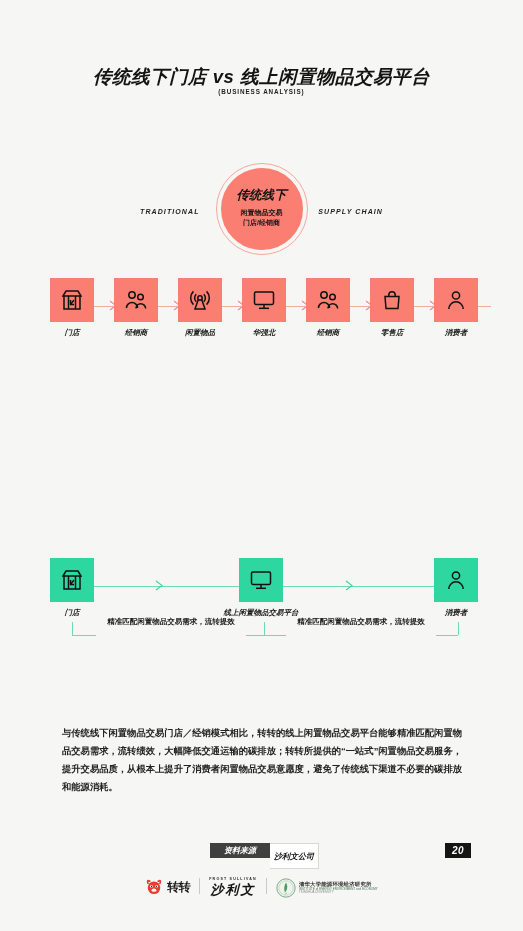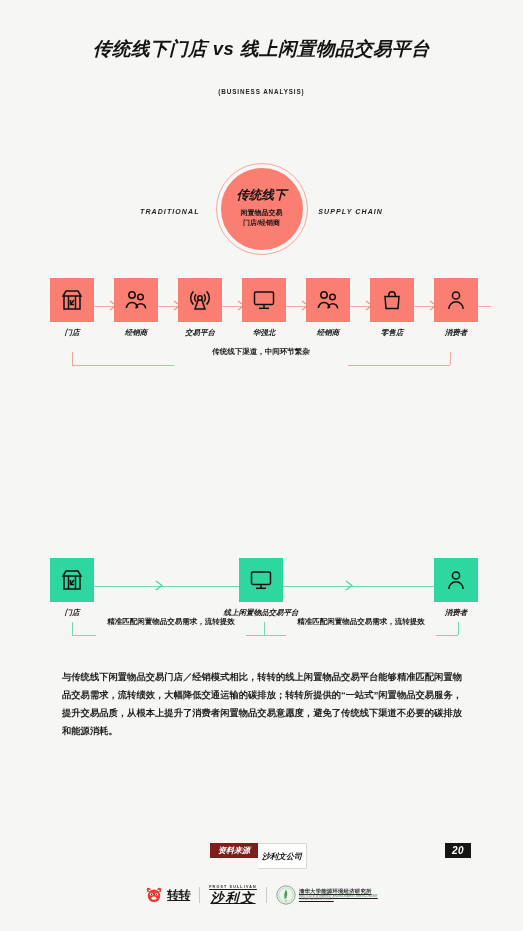--- a/index.html
+++ b/index.html
@@ -8,21 +8,21 @@
     background:#f6f6f4;
     font-family:"Liberation Sans","DejaVu Sans",sans-serif;
     color:#1a1a1a;
     overflow:hidden;
     position:relative;
   }
   .page{position:relative;width:523px;height:931px;}
 
   
   .title{
-    position:absolute;top:36px;left:0;width:523px;text-align:center;
+    position:absolute;top:64px;left:0;width:523px;text-align:center;
     font-size:18.5px;font-weight:bold;font-style:italic;letter-spacing:0.5px;color:#141414;
   }
   .subtitle{
     position:absolute;top:88px;left:0;width:523px;text-align:center;
     font-size:6.3px;font-weight:bold;letter-spacing:0.9px;color:#1e1e1e;
   }
 
   
   .hero{position:absolute;left:0;width:523px;height:100px;}
   .hero .circle{
@@ -72,40 +72,40 @@
   .bracket{position:absolute;left:0;width:523px;height:30px;}
   .brk-line{position:absolute;height:1px;}
   .brk-tick{position:absolute;width:1px;}
   .bcap{
     position:absolute;top:-5px;text-align:center;
     font-size:7.5px;font-weight:bold;color:#1b1b1b;white-space:nowrap;
   }
 
   
   .body-box{
-    position:absolute;left:62px;top:668px;width:400px;
+    position:absolute;left:62px;top:724px;width:400px;
     font-size:9.3px;font-weight:bold;line-height:1.95;color:#222;text-align:justify;
   }
 
   
   .src{position:absolute;top:843px;left:210px;display:flex;align-items:stretch;height:15px;}
-  .src .k{background:#7f1d1d;color:#fff;font-size:8px;font-weight:bold;font-style:italic;
-          padding:0 8px;display:flex;align-items:center;}
+  .src .k{background:#404040;color:#fff;font-size:8px;font-weight:bold;font-style:italic;
+          padding:0 14px;display:flex;align-items:center;}
   .src .v{background:#fff;color:#151515;font-size:8px;font-weight:bold;font-style:italic;
           padding:12px 4px;display:flex;align-items:center;border:1px solid #d8d8d4;border-left:none;}
   .pageno{
     position:absolute;top:843px;right:52px;background:#151515;color:#fff;
     font-size:10px;font-weight:bold;font-style:italic;letter-spacing:0.5px;
     padding:1px 7px;height:13px;display:flex;align-items:center;
   }
 
   
   .logos{
     position:absolute;top:878px;left:0;width:523px;height:34px;
-    display:flex;align-items:center;justify-content:center;gap:9px;text-decoration:underline;
+    display:flex;align-items:flex-start;justify-content:center;gap:9px;
   }
   .logo{display:flex;align-items:center;gap:4px;}
   .logo-zz-mark{width:18px;height:18px;}
   .logo-zz-text{font-size:12px;font-weight:bold;color:#1a1a1a;letter-spacing:-0.5px;}
   .divider{width:1px;height:16px;background:#c9c9c5;}
   .logo-sl{display:flex;flex-direction:column;align-items:center;line-height:1;}
   .logo-sl-en{font-size:3.6px;letter-spacing:1.2px;color:#2a2a2a;font-weight:bold;}
   .logo-sl-cn{font-size:13px;font-weight:bold;color:#141414;letter-spacing:2px;margin-top:1px;font-style:italic;}
   .logo-th{display:flex;align-items:center;gap:3px;}
   .logo-th-seal{width:20px;height:20px;}
@@ -169,21 +169,21 @@
     <div class="node coral" style="left:178px;">
       <svg width="26" height="26" viewBox="0 0 26 26" fill="none" stroke="#111" stroke-width="1.5">
         <circle cx="13" cy="11" r="2.2"></circle>
         <path d="M9.2 7.2 a5.4 5.4 0 0 0 0 7.6"></path>
           <path d="M16.8 7.2 a5.4 5.4 0 0 1 0 7.6"></path>
         <path d="M6.4 4.4 a9.4 9.4 0 0 0 0 13.2"></path>
           <path d="M19.6 4.4 a9.4 9.4 0 0 1 0 13.2"></path>
         <path d="M11.3 12.6 L8 22 H18 L14.7 12.6"></path>
       </svg>
     </div>
-    <div class="nlabel" style="left:155px;">交易平台</div>
+    <div class="nlabel" style="left:155px;">闲置物品</div>
     <svg class="arrow" style="left:237px;" viewBox="0 0 9 11">
       <path d="M1 1 L7 5.5 L1 10" stroke="#f08a7e" stroke-width="1.1" fill="none"></path>
     </svg>
 
     <div class="node coral" style="left:242px;">
       <svg width="26" height="26" viewBox="0 0 26 26" fill="none" stroke="#111" stroke-width="1.5">
         <rect x="3.5" y="5" width="19" height="12.5" rx="1.4"></rect>
         <path d="M13 17.5 V21"></path>
           <path d="M8 21.3 H18"></path>
       </svg>
@@ -219,27 +219,20 @@
 
     <div class="node coral" style="left:434px;">
       <svg width="26" height="26" viewBox="0 0 26 26" fill="none" stroke="#111" stroke-width="1.5">
         <circle cx="13" cy="8.5" r="3.6"></circle>
           <path d="M5.8 22 a7.2 7.2 0 0 1 14.4 0"></path>
       </svg>
     </div>
     <div class="nlabel" style="left:411px;">消费者</div>
   </div>
 
-  <div class="bracket" style="top:352px;">
-    <div class="brk-tick" style="left:72px;top:0;height:13px;background:#f1a79e;"></div>
-    <div class="brk-line" style="left:72px;top:13px;width:102px;background:#f1a79e;"></div>
-    <div class="bcap" style="left:176px;width:170px;">传统线下渠道，中间环节繁杂</div>
-    <div class="brk-line" style="left:348px;top:13px;width:102px;background:#f1a79e;"></div>
-    <div class="brk-tick" style="left:450px;top:0;height:13px;background:#f1a79e;"></div>
-  </div>
 
 
   <div class="chain mint" style="top:558px;height:64px;">
     <div class="line" style="left:93px;width:345px;"></div>
 
     <div class="node mint" style="left:50px;">
       <svg width="26" height="26" viewBox="0 0 26 26" fill="none" stroke="#111" stroke-width="1.5">
         <path d="M4 9 L7 4 H19 L22 9 Z"></path>
           <path d="M5 9 V22 H21 V9"></path>
         <path d="M9.5 9 V22"></path>

